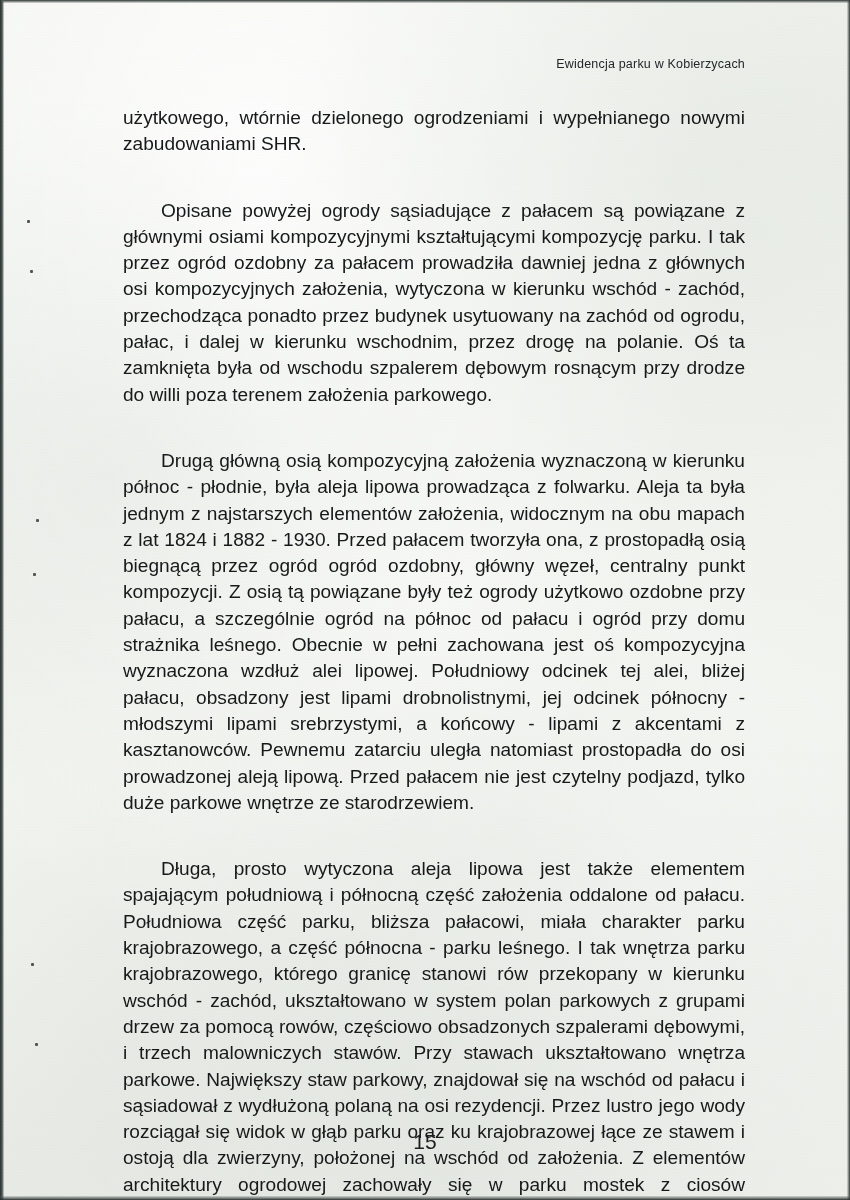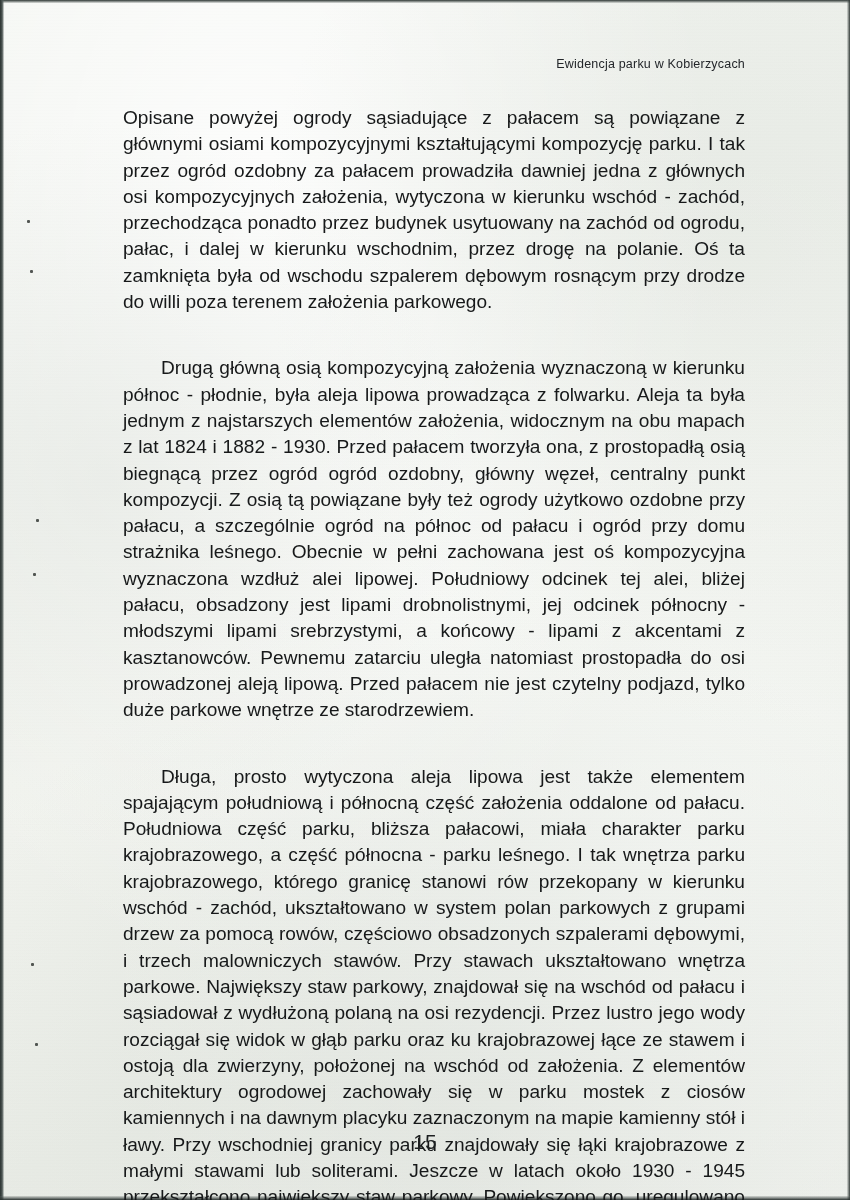--- a/index.html
+++ b/index.html
@@ -119,20 +119,21 @@
   <div class="speck" style="left:27px; top:220px; width:3px; height:3px;"></div>
   <div class="speck" style="left:30px; top:270px; width:3px; height:3px;"></div>
   <div class="speck" style="left:36px; top:519px; width:3px; height:3px;"></div>
   <div class="speck" style="left:33px; top:573px; width:3px; height:3px;"></div>
   <div class="speck" style="left:31px; top:963px; width:3px; height:3px;"></div>
   <div class="speck" style="left:35px; top:1043px; width:3px; height:3px;"></div>
 
   <div class="running-head">Ewidencja parku w Kobierzycach</div>
 
   <div class="text-block">
+    <p class="para first">użytkowego, wtórnie dzielonego ogrodzeniami i wypełnianego nowymi zabudowaniami SHR.</p>
     <p class="para">Opisane powyżej ogrody sąsiadujące z pałacem są powiązane z głównymi osiami kompozycyjnymi kształtującymi kompozycję parku. I tak przez ogród ozdobny za pałacem prowadziła dawniej jedna z głównych osi kompozycyjnych założenia, wytyczona w kierunku wschód - zachód, przechodząca ponadto przez budynek usytuowany na zachód od ogrodu, pałac, i dalej w kierunku wschodnim, przez drogę na polanie. Oś ta zamknięta była od wschodu szpalerem dębowym rosnącym przy drodze do willi poza terenem założenia parkowego.</p>
     <p class="para">Drugą główną osią kompozycyjną założenia wyznaczoną w kierunku północ - płodnie, była aleja lipowa prowadząca z folwarku. Aleja ta była jednym z najstarszych elementów założenia, widocznym na obu mapach z lat 1824 i 1882 - 1930. Przed pałacem tworzyła ona, z prostopadłą osią biegnącą przez ogród ogród ozdobny, główny węzeł, centralny punkt kompozycji. Z osią tą powiązane były też ogrody użytkowo ozdobne przy pałacu, a szczególnie ogród na północ od pałacu i ogród przy domu strażnika leśnego. Obecnie w pełni zachowana jest oś kompozycyjna wyznaczona wzdłuż alei lipowej. Południowy odcinek tej alei, bliżej pałacu, obsadzony jest lipami drobnolistnymi, jej odcinek północny - młodszymi lipami srebrzystymi, a końcowy - lipami z akcentami z kasztanowców. Pewnemu zatarciu uległa natomiast prostopadła do osi prowadzonej aleją lipową. Przed pałacem nie jest czytelny podjazd, tylko duże parkowe wnętrze ze starodrzewiem.</p>
     <p class="para">Długa, prosto wytyczona aleja lipowa jest także elementem spajającym południową i północną część założenia oddalone od pałacu. Południowa część parku, bliższa pałacowi, miała charakter parku krajobrazowego, a część północna - parku leśnego. I tak wnętrza parku krajobrazowego, którego granicę stanowi rów przekopany w kierunku wschód - zachód, ukształtowano w system polan parkowych z grupami drzew za pomocą rowów, częściowo obsadzonych szpalerami dębowymi, i trzech malowniczych stawów. Przy stawach ukształtowano wnętrza parkowe. Największy staw parkowy, znajdował się na wschód od pałacu i sąsiadował z wydłużoną polaną na osi rezydencji. Przez lustro jego wody rozciągał się widok w głąb parku oraz ku krajobrazowej łące ze stawem i ostoją dla zwierzyny, położonej na wschód od założenia. Z elementów architektury ogrodowej zachowały się w parku mostek z ciosów kamiennych i na dawnym placyku zaznaczonym na mapie kamienny stół i ławy. Przy wschodniej granicy parku znajdowały się łąki krajobrazowe z małymi stawami lub soliterami. Jeszcze w latach około 1930 - 1945 przekształcono największy staw parkowy. Powiększono go, uregulowano jego linię brzegową, a z wydobytej przy pogłębieniu ziemi ukształtowano duży nasyp ziemny nad jego wschodnim brzegiem. Zniszczyło to powiązania widokowe z krajobrazową łąką, z ostoją dla zwierzyny. Północna część założenia to park leśny (z dawną bażanciarnią) z gwiaździstym układem dróg widocznym na obu mapach z lat 1824 i 1884-1930. Kwartały między drogami wypełniało gęste zadrzewienie, a wzdłuż jednej z dróg</p>
   </div>
 
   <div class="folio">15</div>
 
   <div class="grain"></div>
 </div>
 

